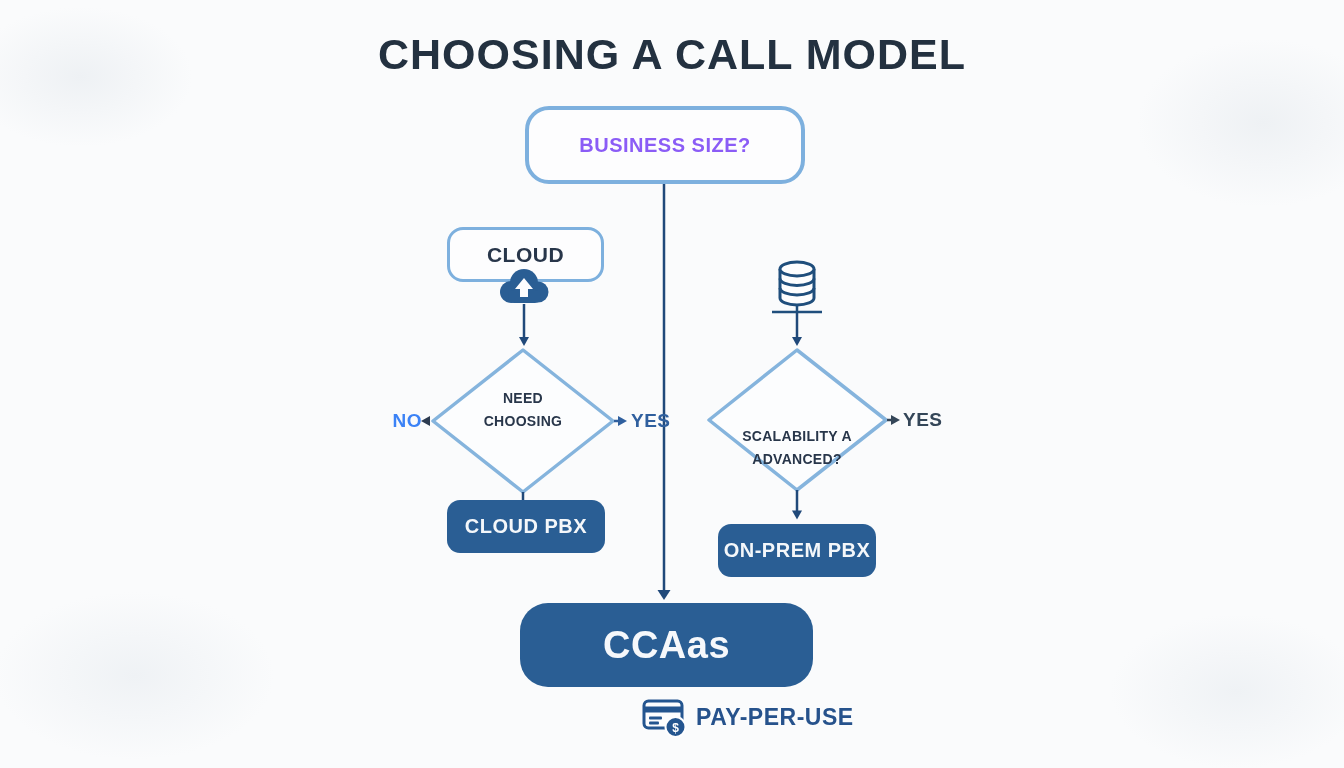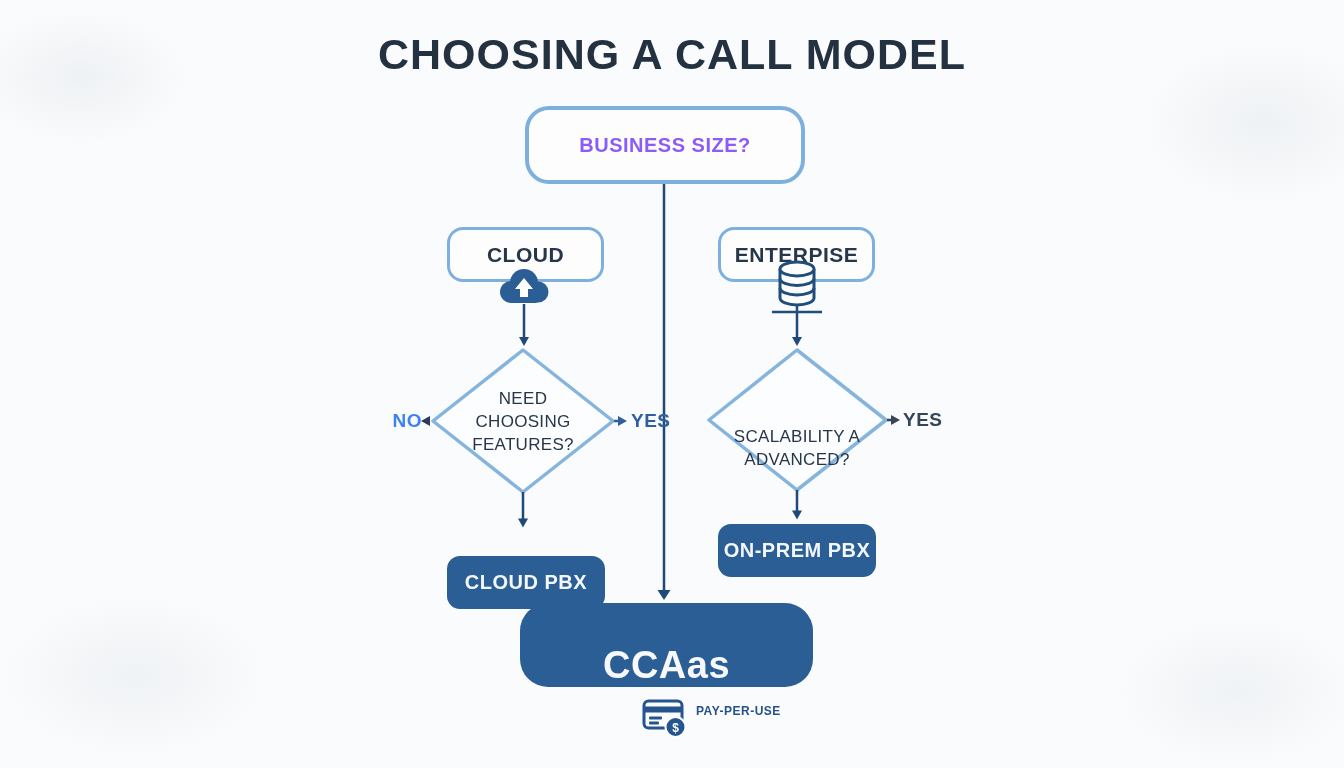--- a/index.html
+++ b/index.html
@@ -27,46 +27,46 @@
     display:flex;align-items:center;justify-content:center;box-sizing:border-box;
   }
   .pill-root{left:525px;top:106px;width:280px;height:78px;
     font-size:20px;font-weight:bold;color:#8b5cf6;letter-spacing:.5px;justify-content:center;}
   .pill-branch{border-width:3px;border-radius:16px;
     font-size:21px;font-weight:bold;color:#28364a;letter-spacing:.5px;}
   .pill-small{left:447px;top:227px;width:157px;height:55px;}
   .pill-ent{left:718px;top:227px;width:157px;height:55px;}
 
   .diamond-text{
-    text-align:center;font-size:17px;font-weight:normal;color:#28364a;
+    text-align:center;font-size:14px;font-weight:bold;color:#28364a;
     line-height:23px;letter-spacing:.3px;
   }
   .dt-left{left:433px;top:387px;width:180px;}
   .dt-right{left:707px;top:397px;width:180px;margin-top:28px;}
 
   .edge-label{font-size:19px;font-weight:bold;letter-spacing:.5px;}
   .lbl-no{left:382px;top:410px;width:40px;text-align:right;color:#3b82f6;}
   .lbl-yes-left{left:631px;top:410px;width:60px;color:#2f5f9e;}
   .lbl-yes-right{left:903px;top:409px;width:60px;color:#344658;}
 
   .result-box{
     background:#2a5e94;border-radius:13px;color:#f4f7fa;
     display:flex;align-items:center;justify-content:center;
     font-size:20px;font-weight:bold;letter-spacing:.5px;
   }
-  .box-cloudpbx{left:447px;top:556px;width:158px;height:53px;}
+  .box-cloudpbx{left:447px;top:500px;width:158px;height:53px;}
   .box-onprem{left:718px;top:524px;width:158px;height:53px;}
 
   .final-box{
     left:520px;top:603px;width:293px;height:84px;background:#2a5e94;border-radius:28px;
-    display:flex;align-items:flex-end;justify-content:center;
+    display:flex;align-items:center;justify-content:center;
     color:#f6f8fb;font-size:38px;font-weight:bold;letter-spacing:.5px;
   }
 
-  .payperuse-label{left:696px;top:704px;font-size:12px;font-weight:bold;
+  .payperuse-label{left:696px;top:704px;font-size:23px;font-weight:bold;
     letter-spacing:.5px;color:#26528c;}
 </style>
 </head>
 <body>
 
 <div class="canvas">
 
   <svg class="overlay" viewBox="0 0 1344 768">
 
     <line x1="664" y1="184" x2="664" y2="591" stroke="#20497a" stroke-width="2.5"></line>
@@ -108,37 +108,33 @@
   </div>
 
   <svg class="abs" style="left:494px;top:266px;" width="60" height="40" viewBox="0 0 60 40">
     <circle cx="17" cy="26" r="11" fill="#2a5e94"></circle>
     <circle cx="30" cy="17" r="14" fill="#2a5e94"></circle>
     <circle cx="44" cy="26" r="10.5" fill="#2a5e94"></circle>
     <rect x="14" y="24" width="33" height="13" rx="6" fill="#2a5e94"></rect>
     <polygon points="30,12 39,23 34,23 34,31 26,31 26,23 21,23" fill="#fdfdfe"></polygon>
   </svg>
 
-  <div class="abs pill pill-branch pill-ent">
-    <span>ENTERPISE</span>
-  </div>
 
   <svg class="abs" style="left:769px;top:260px;" width="56" height="58" viewBox="0 0 56 58">
     <path d="M11,9 V38 A17,7 0 0 0 45,38 V9" fill="#fdfdfe" stroke="#1f4e7c" stroke-width="3"></path>
     <path d="M11,18.5 A17,7 0 0 0 45,18.5" fill="none" stroke="#1f4e7c" stroke-width="3"></path>
     <path d="M11,28 A17,7 0 0 0 45,28" fill="none" stroke="#1f4e7c" stroke-width="3"></path>
     <ellipse cx="28" cy="9" rx="17" ry="7" fill="#fdfdfe" stroke="#1f4e7c" stroke-width="3"></ellipse>
     <line x1="28" y1="45" x2="28" y2="52" stroke="#1f4e7c" stroke-width="2.5"></line>
     <line x1="3" y1="52" x2="53" y2="52" stroke="#1f4e7c" stroke-width="2.5"></line>
   </svg>
 
   <div class="abs diamond-text dt-left">
     <div>NEED</div>
     <div>CHOOSING</div>
-    <div>FEATURES?</div>
   </div>
 
   <div class="abs diamond-text dt-right">
     <div>SCALABILITY A</div>
     <div>ADVANCED?</div>
   </div>
 
   <div class="abs edge-label lbl-no">NO</div>
   <div class="abs edge-label lbl-yes-left">YES</div>
   <div class="abs edge-label lbl-yes-right">YES</div>

